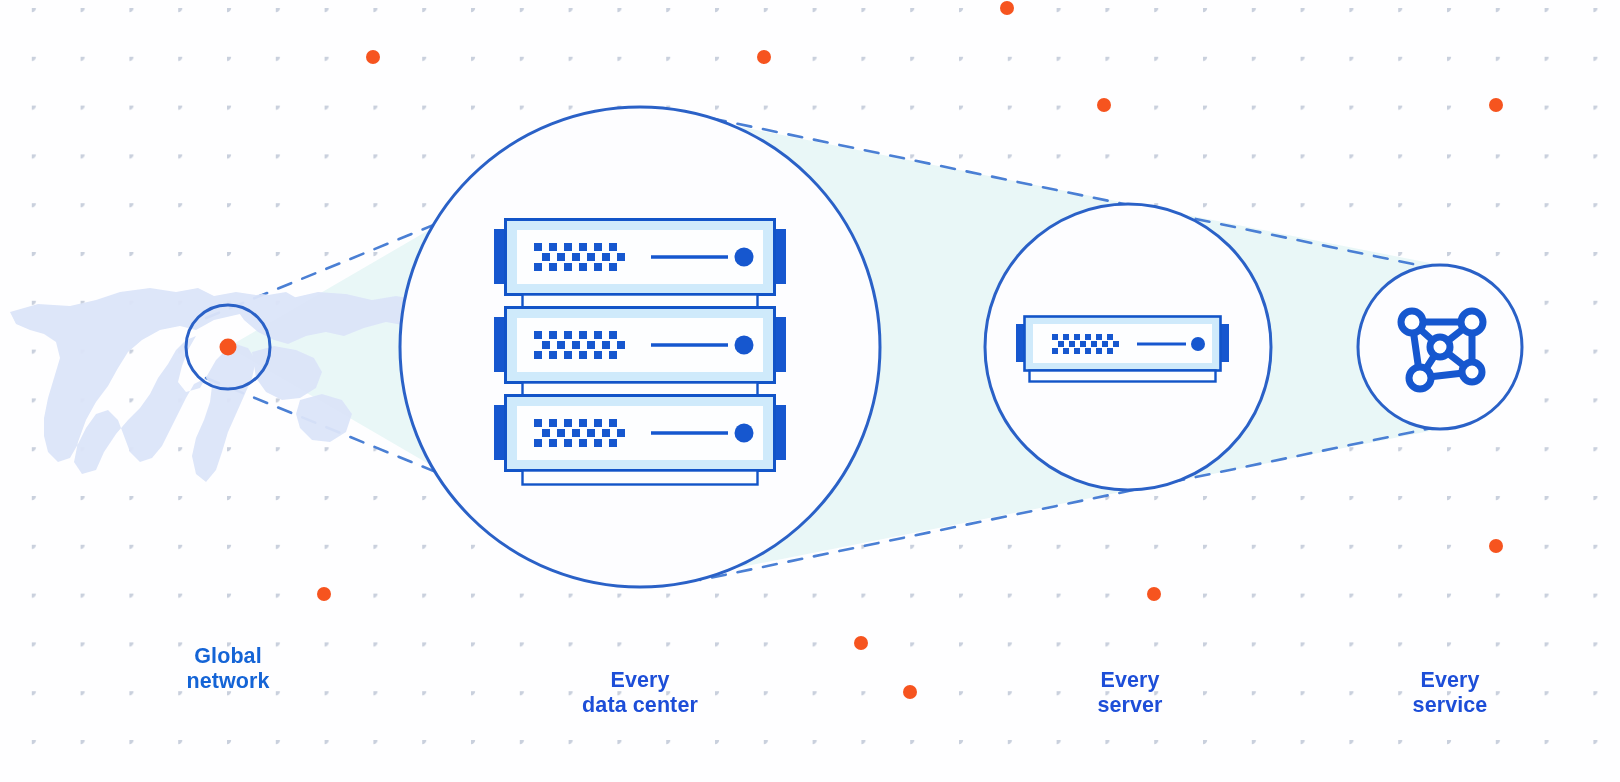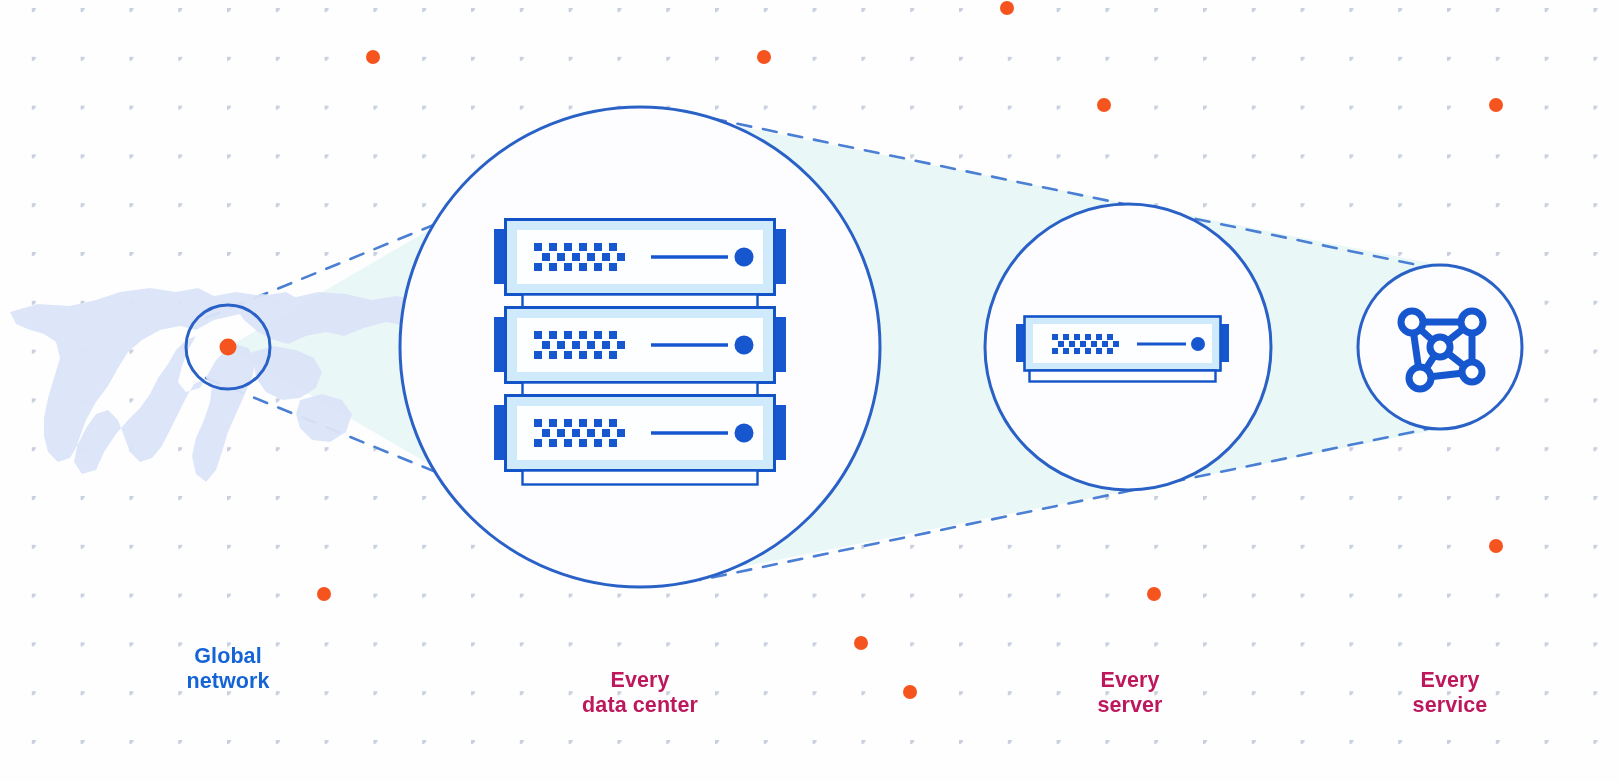--- a/index.html
+++ b/index.html
@@ -27,21 +27,21 @@
     display: block;
   }
   .label {
     position: absolute;
     text-align: center;
     font-size: 21.5px;
     line-height: 25px;
     font-weight: 600;
     letter-spacing: 0.1px;
     white-space: pre-line;
-    color: #be185d;
+    color: #1d4ed8;
   }
   .label.accent { color: #1464d6; }
   #label-global   { left:  128px; top: 644px; width: 200px; }
   #label-dc       { left:  540px; top: 668px; width: 200px; }
   #label-server   { left: 1030px; top: 668px; width: 200px; }
   #label-service  { left: 1350px; top: 668px; width: 200px; }
 </style>
 </head>
 <body>
 

